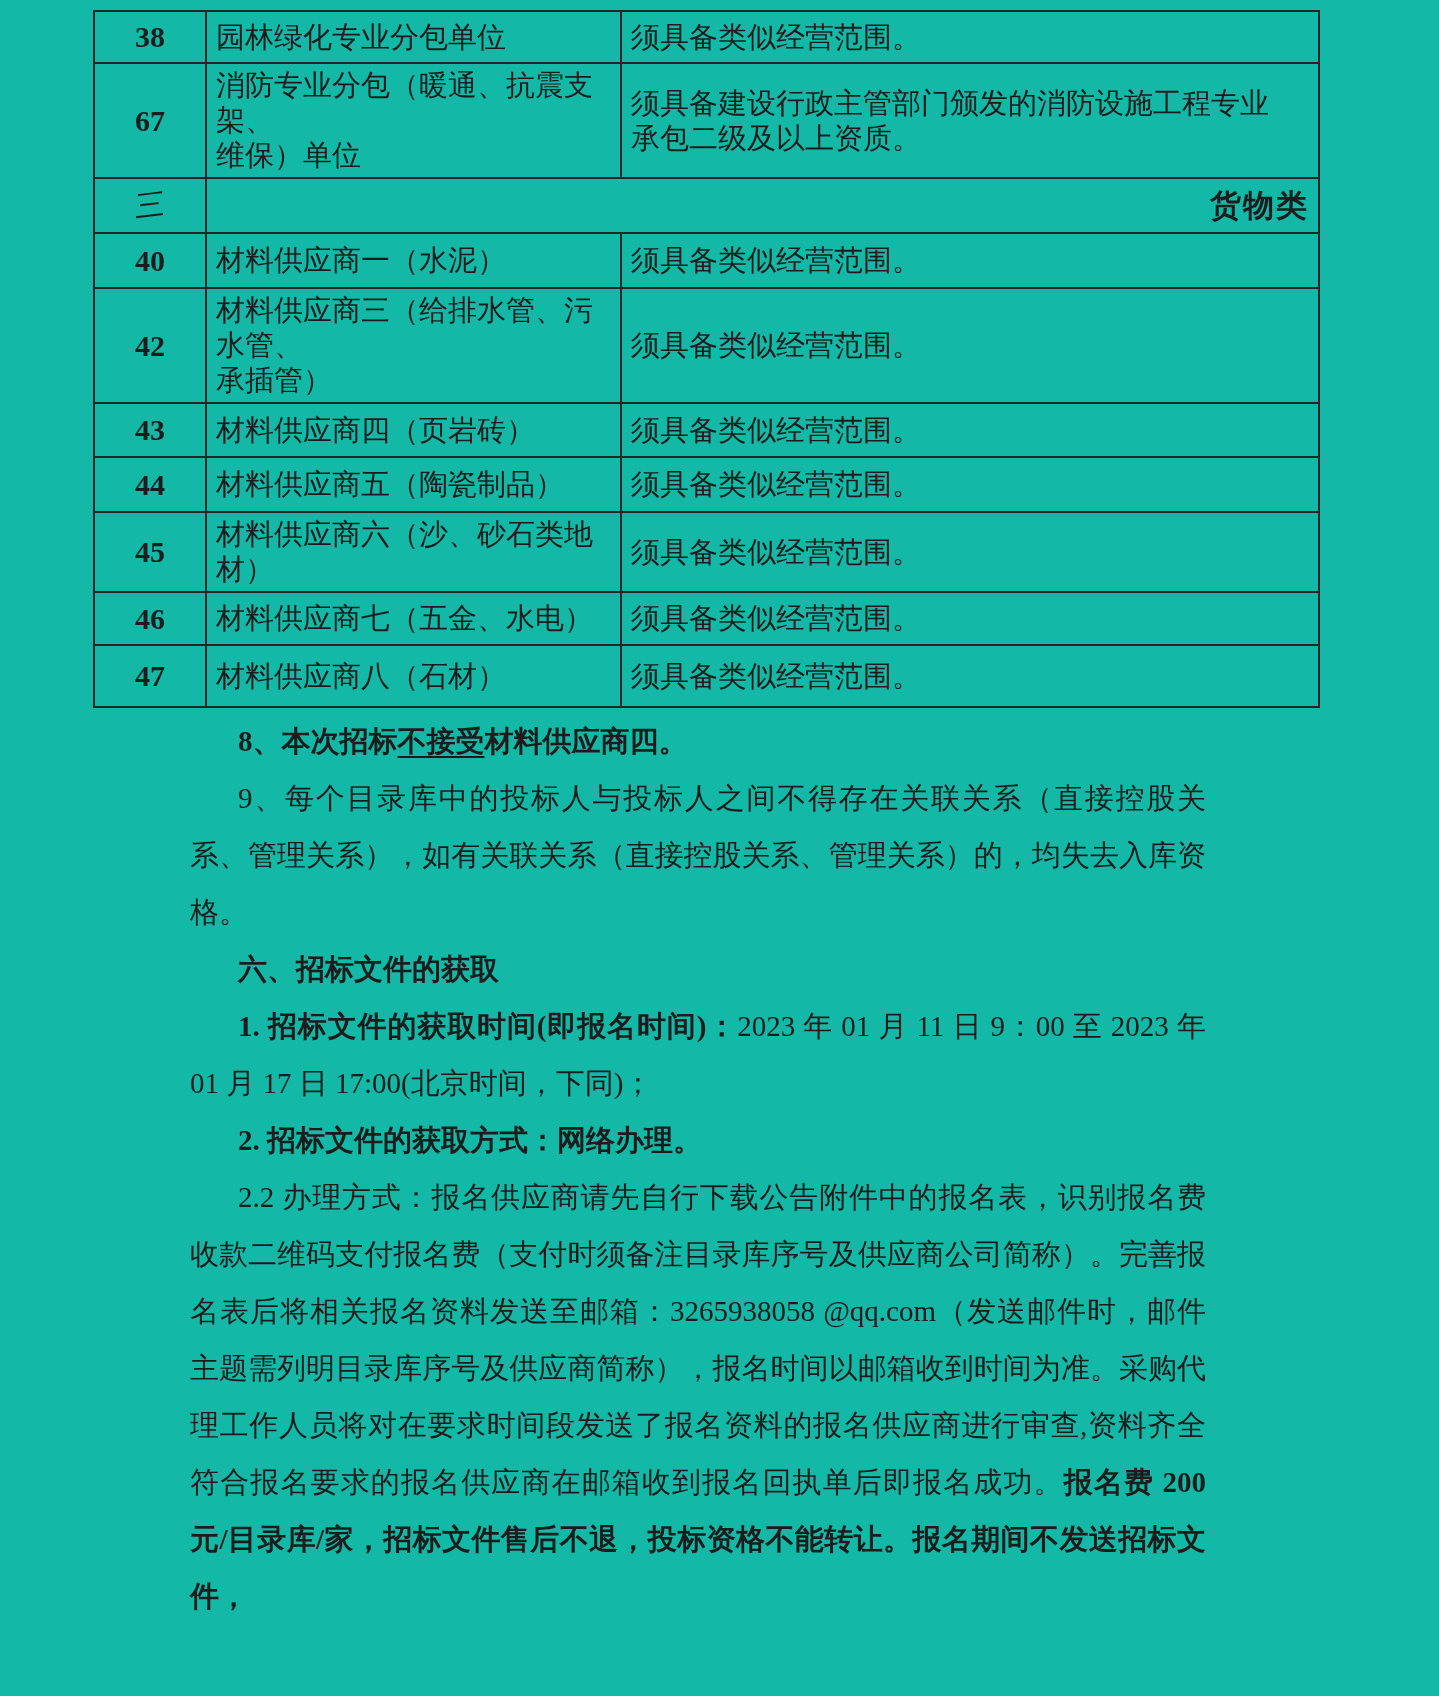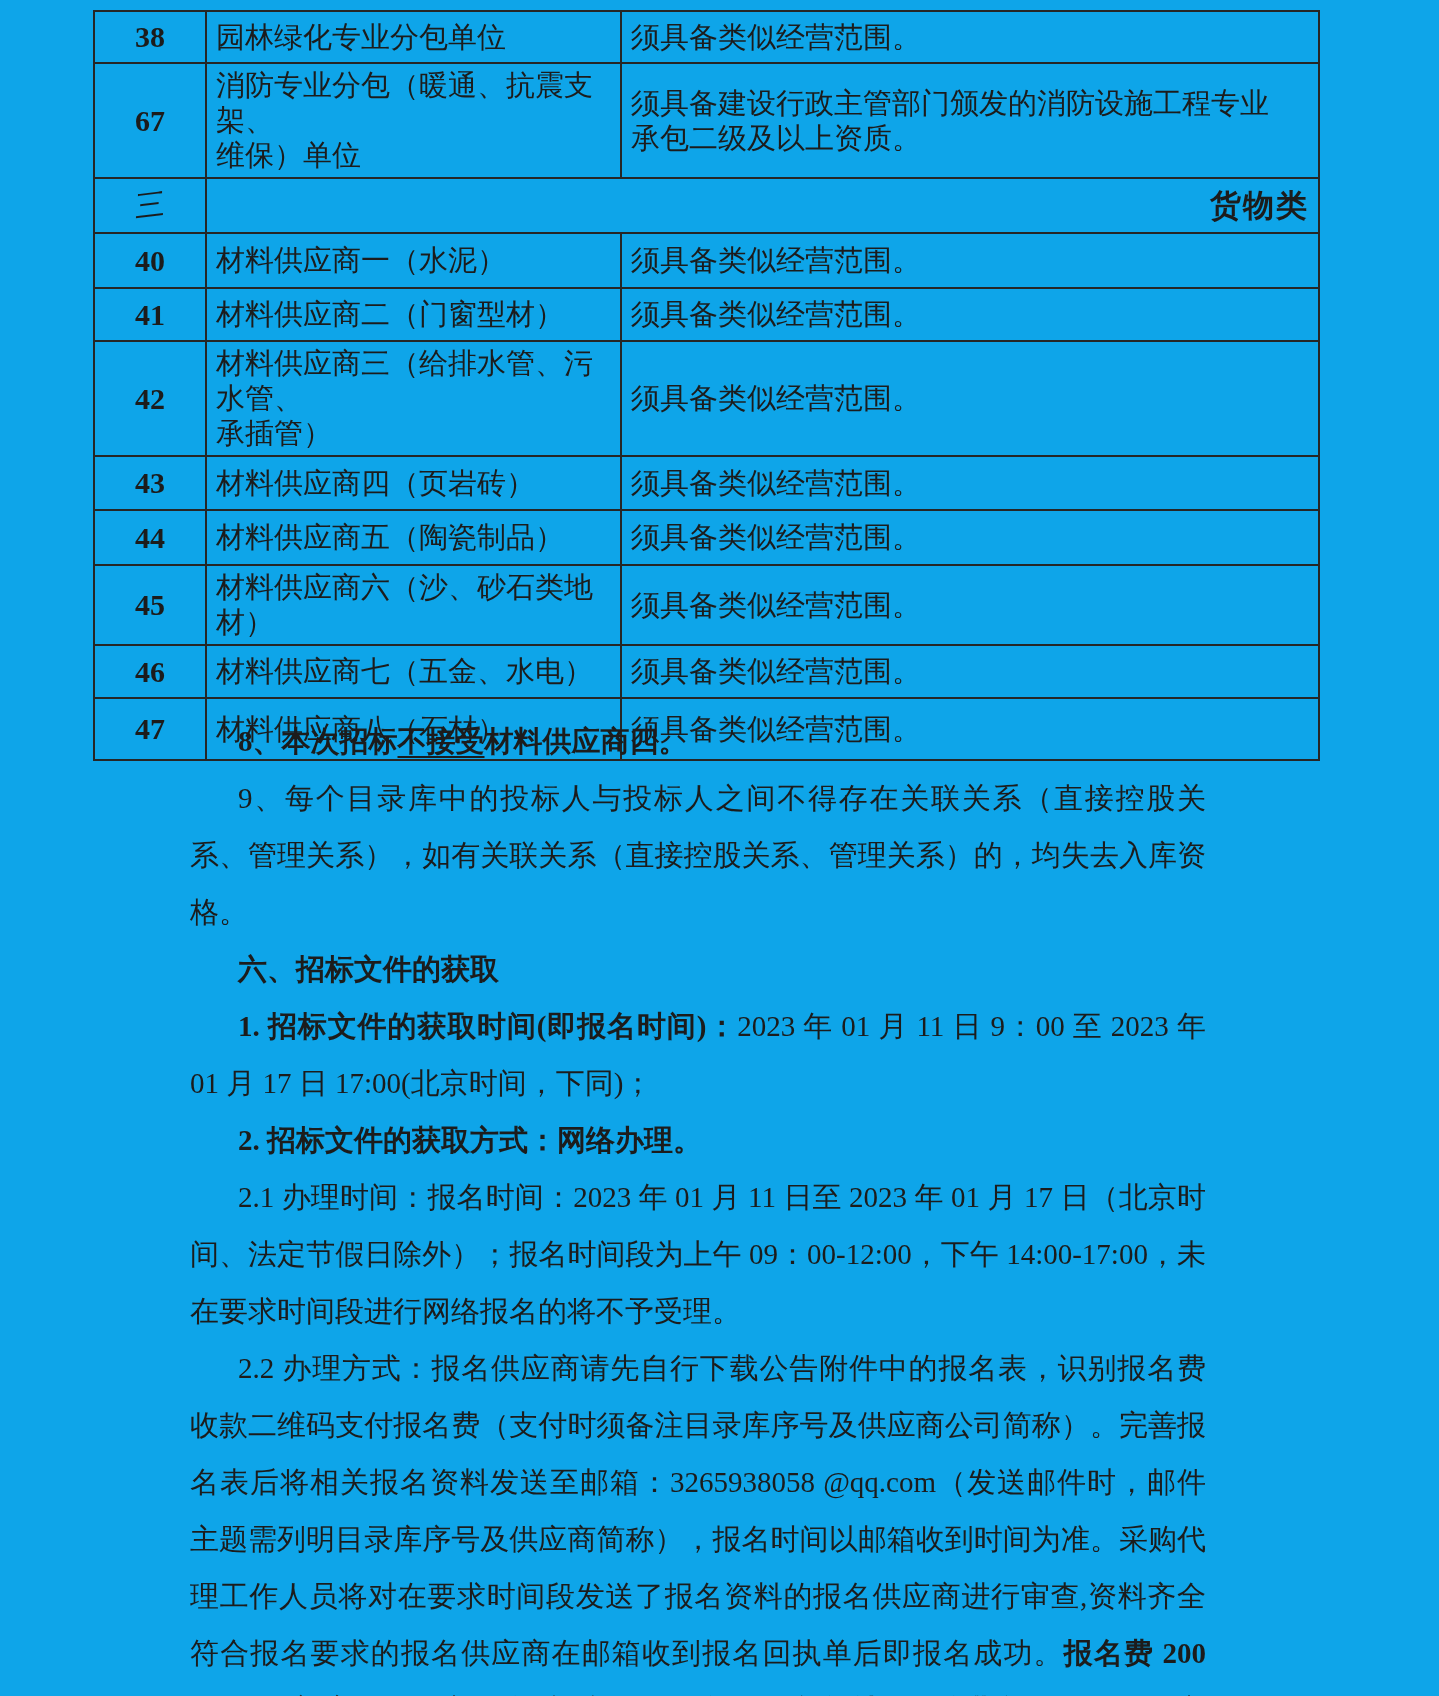--- a/index.html
+++ b/index.html
@@ -1,18 +1,18 @@
 <!DOCTYPE html>
 <html><head>
 <meta charset="utf-8">
 <style>
   html,body{margin:0;padding:0;background:#e9e9e9;}
   .page{
     position:relative;width:1439px;height:1696px;margin:0 auto;
-    background:#0ea5e9;color:#1c1c1c;overflow:hidden;
+    background:#14b8a6;color:#1c1c1c;overflow:hidden;
     font-family:"Liberation Serif","DejaVu Serif",serif;
   }
   
   table.catalog{
     position:absolute;left:93px;top:10px;width:1225px;
     border-collapse:collapse;table-layout:fixed;
     font-size:29px;
   }
   table.catalog td{
     border:2px solid #262626;
@@ -75,25 +75,20 @@
       </tr>
       <tr class="h55">
         <td class="no"><span class="skew">三</span></td>
         <td class="sec-title" colspan="2">货物类</td>
       </tr>
       <tr class="h55">
         <td class="no">40</td>
         <td class="name">材料供应商一（水泥）</td>
         <td class="req">须具备类似经营范围。</td>
       </tr>
-      <tr class="h53">
-        <td class="no">41</td>
-        <td class="name">材料供应商二（门窗型材）</td>
-        <td class="req">须具备类似经营范围。</td>
-      </tr>
       <tr class="h82">
         <td class="no">42</td>
         <td class="name">材料供应商三（给排水管、污水管、
 承插管）</td>
         <td class="req">须具备类似经营范围。</td>
       </tr>
       <tr class="h54">
         <td class="no">43</td>
         <td class="name">材料供应商四（页岩砖）</td>
         <td class="req">须具备类似经营范围。</td>
@@ -120,17 +115,16 @@
       </tr>
     </tbody>
   </table>
 
   <div class="body-text">
     <p class="bold"><span>8、本次招标</span><span class="ul">不接受</span><span>材料供应商四。</span></p>
     <p>9、每个目录库中的投标人与投标人之间不得存在关联关系（直接控股关系、管理关系），如有关联关系（直接控股关系、管理关系）的，均失去入库资格。</p>
     <p class="bold">六、招标文件的获取</p>
     <p><span class="bold">1. 招标文件的获取时间(即报名时间)：</span><span>2023 年 01 月 11 日 9：00 至 2023 年 01 月 17 日 17:00(北京时间，下同)；</span></p>
     <p class="bold">2. 招标文件的获取方式：网络办理。</p>
-    <p>2.1 办理时间：报名时间：2023 年 01 月 11 日至 2023 年 01 月 17 日（北京时间、法定节假日除外）；报名时间段为上午 09：00-12:00，下午 14:00-17:00，未在要求时间段进行网络报名的将不予受理。</p>
     <p><span>2.2 办理方式：报名供应商请先自行下载公告附件中的报名表，识别报名费收款二维码支付报名费（支付时须备注目录库序号及供应商公司简称）。完善报名表后将相关报名资料发送至邮箱：3265938058 @qq.com（发送邮件时，邮件主题需列明目录库序号及供应商简称），报名时间以邮箱收到时间为准。采购代理工作人员将对在要求时间段发送了报名资料的报名供应商进行审查,资料齐全符合报名要求的报名供应商在邮箱收到报名回执单后即报名成功。</span><span class="bold">报名费 200 元/目录库/家，招标文件售后不退，投标资格不能转让。报名期间不发送招标文件，</span></p>
   </div>
 
 </div>
 
 </body></html>

